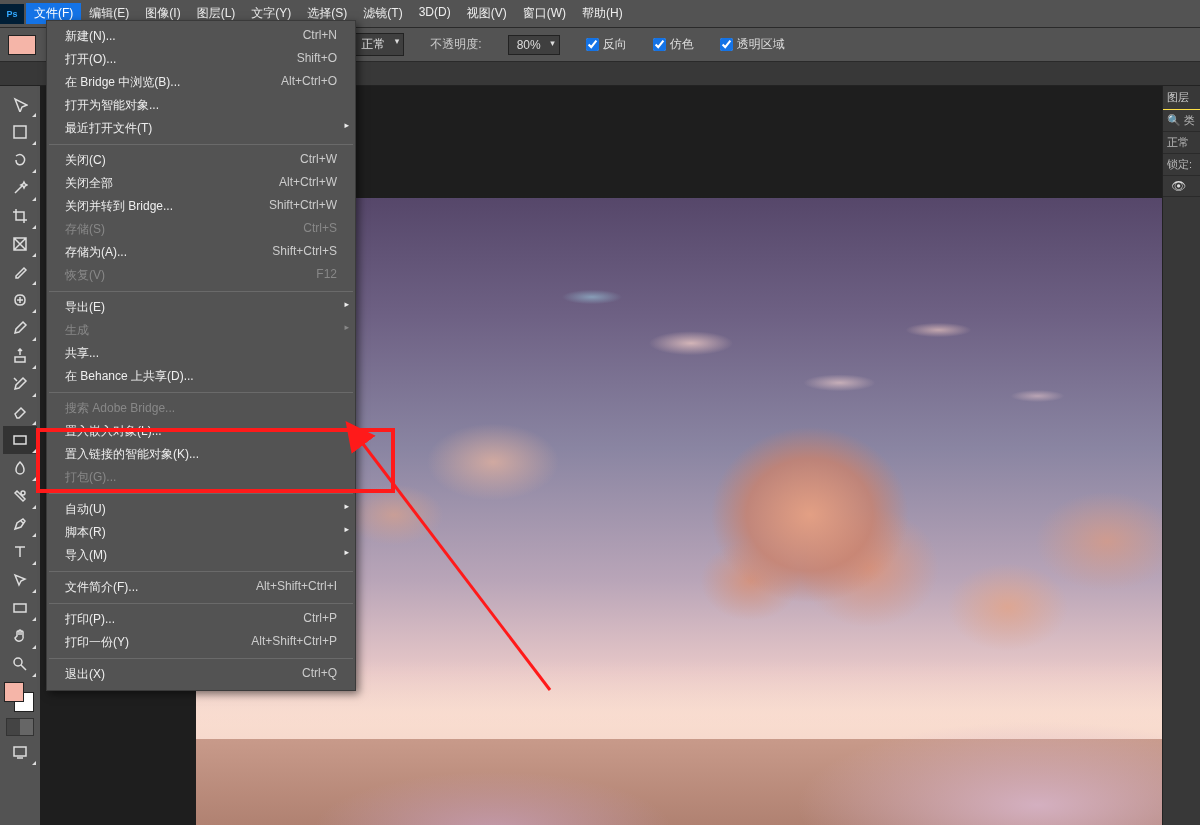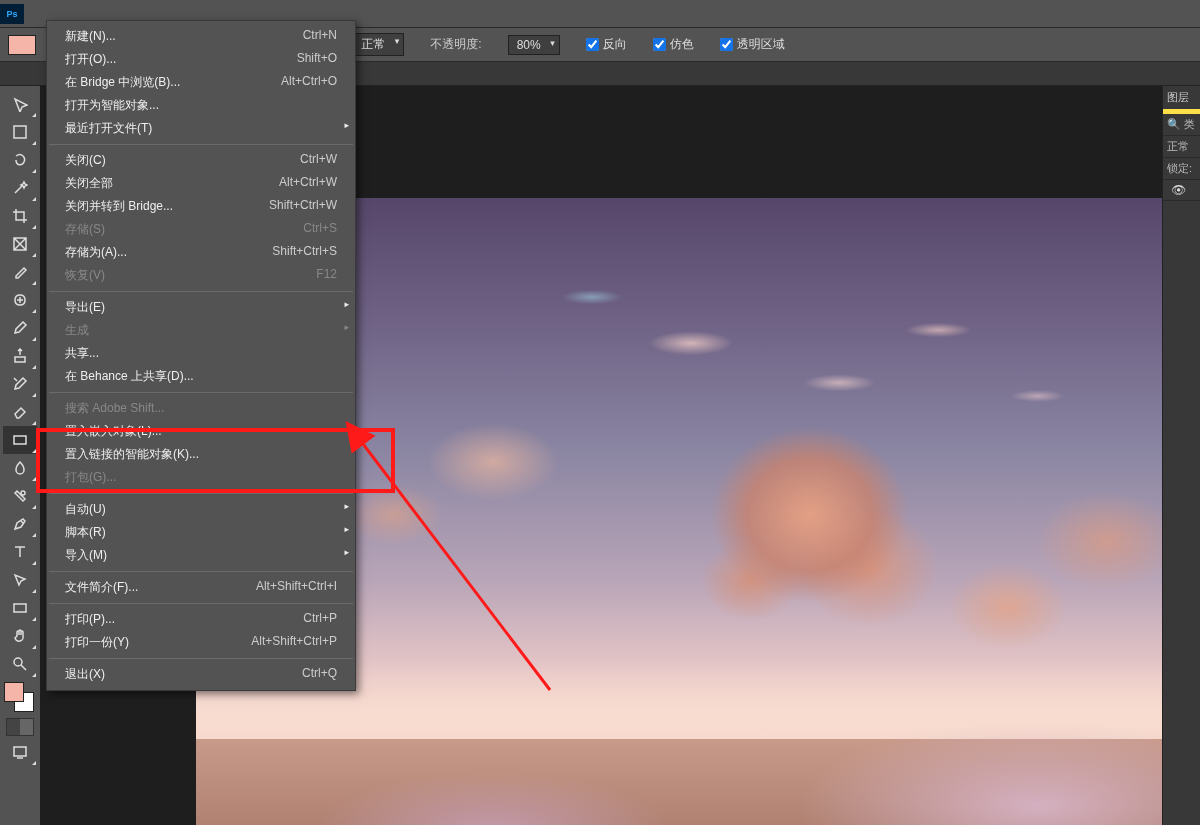--- a/index.html
+++ b/index.html
@@ -76,21 +76,21 @@
     radial-gradient(ellipse 55px 12px at 75% 20%, rgba(230,195,190,0.7) 0%, transparent 60%),
     radial-gradient(ellipse 45px 10px at 85% 30%, rgba(225,195,200,0.6) 0%, transparent 60%),
     
     linear-gradient(180deg, transparent 0%, transparent 70%, rgba(255,225,210,0.5) 78%, rgba(250,210,200,0.3) 82%, transparent 82%),
     
     linear-gradient(180deg, #56476a 0%, #6e6184 18%, #8a85a2 38%, #b9a5b8 58%, #e8c8c8 72%, #f5dccf 80%, #f5dccf 82%);
 }
 
 
 .rightpanel { width: 38px; background: #383838; border-left: 1px solid #222; display: flex; flex-direction: column; }
-.rp-header { font-size: 11px; padding: 4px; color: #ccc; border-bottom: 5px solid #fde047; }
+.rp-header { font-size: 11px; padding: 4px; color: #ccc; border-bottom: 1px solid #fde047; }
 .rp-row { font-size: 11px; padding: 3px 4px; color: #bbb; border-bottom: 1px solid #2a2a2a; }
 .rp-eye { font-size: 12px; padding: 4px; color: #ddd; }
 
 
 .dropdown { position: absolute; left: 46px; top: 20px; width: 310px; background: #535353; border: 1px solid #3a3a3a; box-shadow: 3px 3px 8px rgba(0,0,0,0.5); z-index: 100; padding: 4px 0; }
 .dd-item { display: flex; justify-content: space-between; padding: 3px 18px; font-size: 12px; color: #eee; cursor: pointer; position: relative; }
 .dd-item.disabled { color: #888; cursor: default; }
 .dd-shortcut { color: #ccc; font-size: 12px; }
 .dd-item.disabled .dd-shortcut { color: #888; }
 .dd-sep { height: 1px; background: #6a6a6a; margin: 4px 2px; }
@@ -100,20 +100,33 @@
 .highlight-box { position: absolute; left: 36px; top: 428px; width: 359px; height: 65px; border: 4px solid #ff1a1a; z-index: 200; pointer-events: none; }
 .highlight-arrow { position: absolute; z-index: 199; pointer-events: none; left: 350px; top: 430px; }
 .highlight-arrow svg { overflow: visible; }
 </style>
 </head>
 <body>
 
 <div class="menubar">
   <div class="ps-logo">
       <span>Ps</span>
+    </div>
+  <div id="menu-items" style="display: flex;">
+      <div class="menu-item active">文件(F)</div>
+      <div class="menu-item">编辑(E)</div>
+      <div class="menu-item">图像(I)</div>
+      <div class="menu-item">图层(L)</div>
+      <div class="menu-item">文字(Y)</div>
+      <div class="menu-item">选择(S)</div>
+      <div class="menu-item">滤镜(T)</div>
+      <div class="menu-item">3D(D)</div>
+      <div class="menu-item">视图(V)</div>
+      <div class="menu-item">窗口(W)</div>
+      <div class="menu-item">帮助(H)</div>
     </div>
 </div>
 
 <div class="optionsbar">
   <div class="opt-swatch"></div>
   <div class="gradient-sample"></div>
   <div style="display:flex;gap:2px">
     <div class="grad-btn">▭</div>
     <div class="grad-btn">◉</div>
     <div class="grad-btn">◐</div>
@@ -363,21 +376,21 @@
       <span class="dd-arrow">▸</span>
     </div>
     <div class="dd-item">
       <span>共享...</span>
     </div>
     <div class="dd-item">
       <span>在 Behance 上共享(D)...</span>
     </div>
     <div class="dd-sep"></div>
     <div class="dd-item disabled">
-      <span>搜索 Adobe Shift...</span>
+      <span>搜索 Adobe Bridge...</span>
     </div>
     <div class="dd-item">
       <span>置入嵌入对象(L)...</span>
     </div>
     <div class="dd-item">
       <span>置入链接的智能对象(K)...</span>
     </div>
     <div class="dd-item disabled">
       <span>打包(G)...</span>
     </div>

